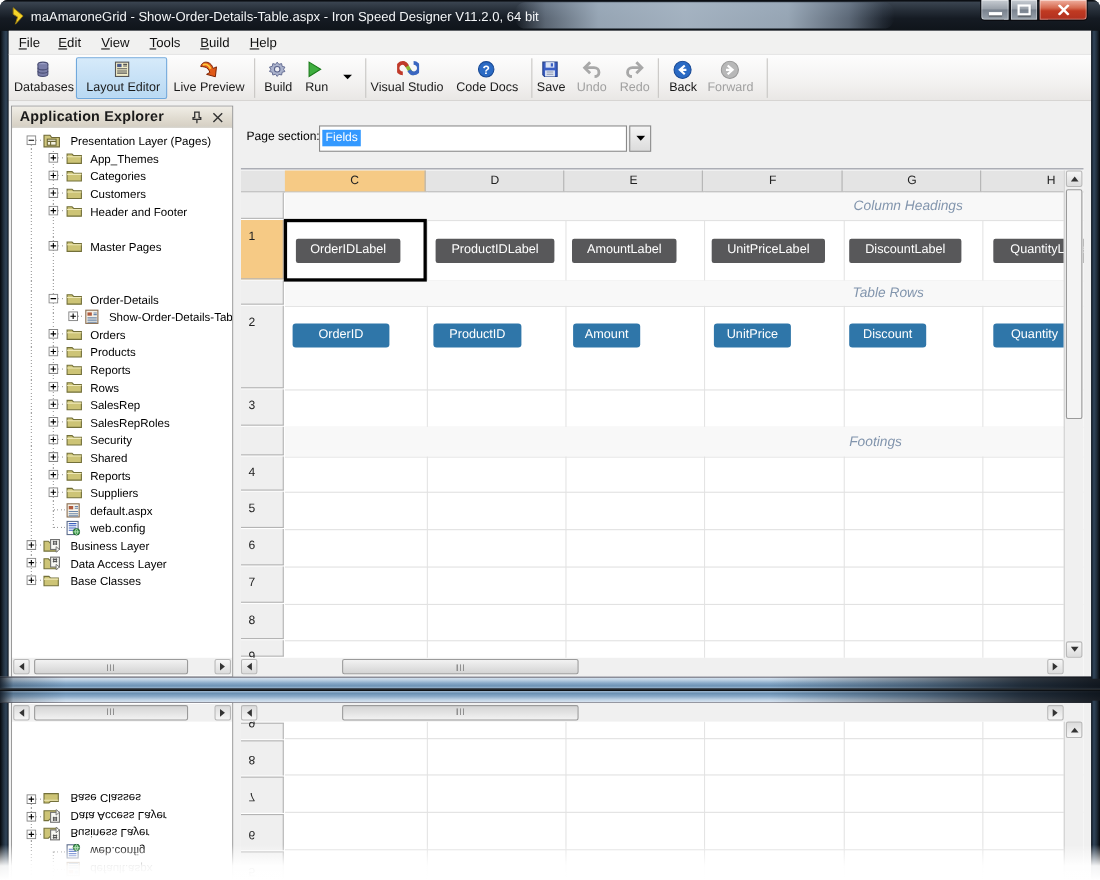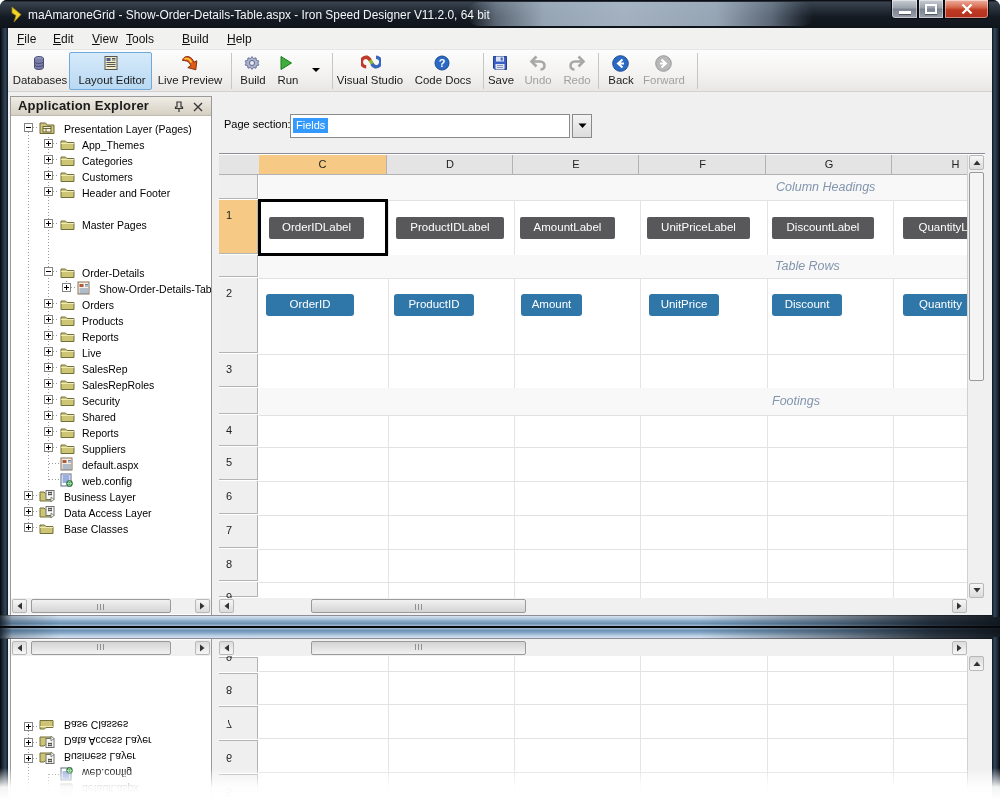--- a/index.html
+++ b/index.html
@@ -135,21 +135,21 @@
               <path d="M1.5 0.5 L10.5 9.5 M10.5 0.5 L1.5 9.5" stroke="#fff" stroke-width="2.2"></path>
             </svg>
           </div>
   </div>
  </div>
  <div class="client">
   <div class="menubar">
    <span class="mi" style="left:9px"><u>F</u>ile</span>
    <span class="mi" style="left:45px"><u>E</u>dit</span>
    <span class="mi" style="left:84px"><u>V</u>iew</span>
-   <span class="mi" style="left:118px"><u>T</u>ools</span>
+   <span class="mi" style="left:128px"><u>T</u>ools</span>
    <span class="mi" style="left:174px"><u>B</u>uild</span>
    <span class="mi" style="left:219px"><u>H</u>elp</span>
   </div>
   <div class="toolbar">
 <div class="tbsel"></div>
 <span class="tico" style="left:23px"><svg width="16" height="16" viewBox="0 0 16 16">
               <ellipse cx="8" cy="3.5" rx="4.5" ry="2" fill="#9a9ec4" stroke="#4a4e74"></ellipse>
               <path d="M3.5 3.5 L3.5 12.5 A4.5 2 0 0 0 12.5 12.5 L12.5 3.5" fill="#7a7ea8" stroke="#4a4e74"></path>
               <path d="M3.5 6.5 A4.5 2 0 0 0 12.5 6.5 M3.5 9.5 A4.5 2 0 0 0 12.5 9.5" fill="none" stroke="#4a4e74"></path>
             </svg></span>
@@ -373,21 +373,21 @@
 <div class="trow" style="top:227px">
                 <div class="doth" style="left:42px;width:6px"></div>
                 <svg class="exp" style="left:33px" width="9" height="9" viewBox="0 0 9 9">
                   <rect x="0.5" y="0.5" width="8" height="8" fill="#fff" stroke="#848484"></rect>
                   <path d="M2 4.5 L7 4.5 M4.5 2 L4.5 7" stroke="#000" stroke-width="1"></path>
                 </svg>
                 <span class="ticon" style="left:49px"><svg width="15" height="13" viewBox="0 0 15 13">
                     <path d="M1 3 L1 11.5 L14 11.5 L14 4.5 L7 4.5 L5.5 3 Z" fill="#cdc476" stroke="#73703a" stroke-width="1"></path>
                     <path d="M1 5.5 L14 5.5" stroke="#efe9b8" stroke-width="1"></path>
                   </svg></span>
-                <span class="tlabel" style="left:69px">Live</span>
+                <span class="tlabel" style="left:69px">Rows</span>
               </div>
 <div class="trow" style="top:243px">
                 <div class="doth" style="left:42px;width:6px"></div>
                 <svg class="exp" style="left:33px" width="9" height="9" viewBox="0 0 9 9">
                   <rect x="0.5" y="0.5" width="8" height="8" fill="#fff" stroke="#848484"></rect>
                   <path d="M2 4.5 L7 4.5 M4.5 2 L4.5 7" stroke="#000" stroke-width="1"></path>
                 </svg>
                 <span class="ticon" style="left:49px"><svg width="15" height="13" viewBox="0 0 15 13">
                     <path d="M1 3 L1 11.5 L14 11.5 L14 4.5 L7 4.5 L5.5 3 Z" fill="#cdc476" stroke="#73703a" stroke-width="1"></path>
                     <path d="M1 5.5 L14 5.5" stroke="#efe9b8" stroke-width="1"></path>

